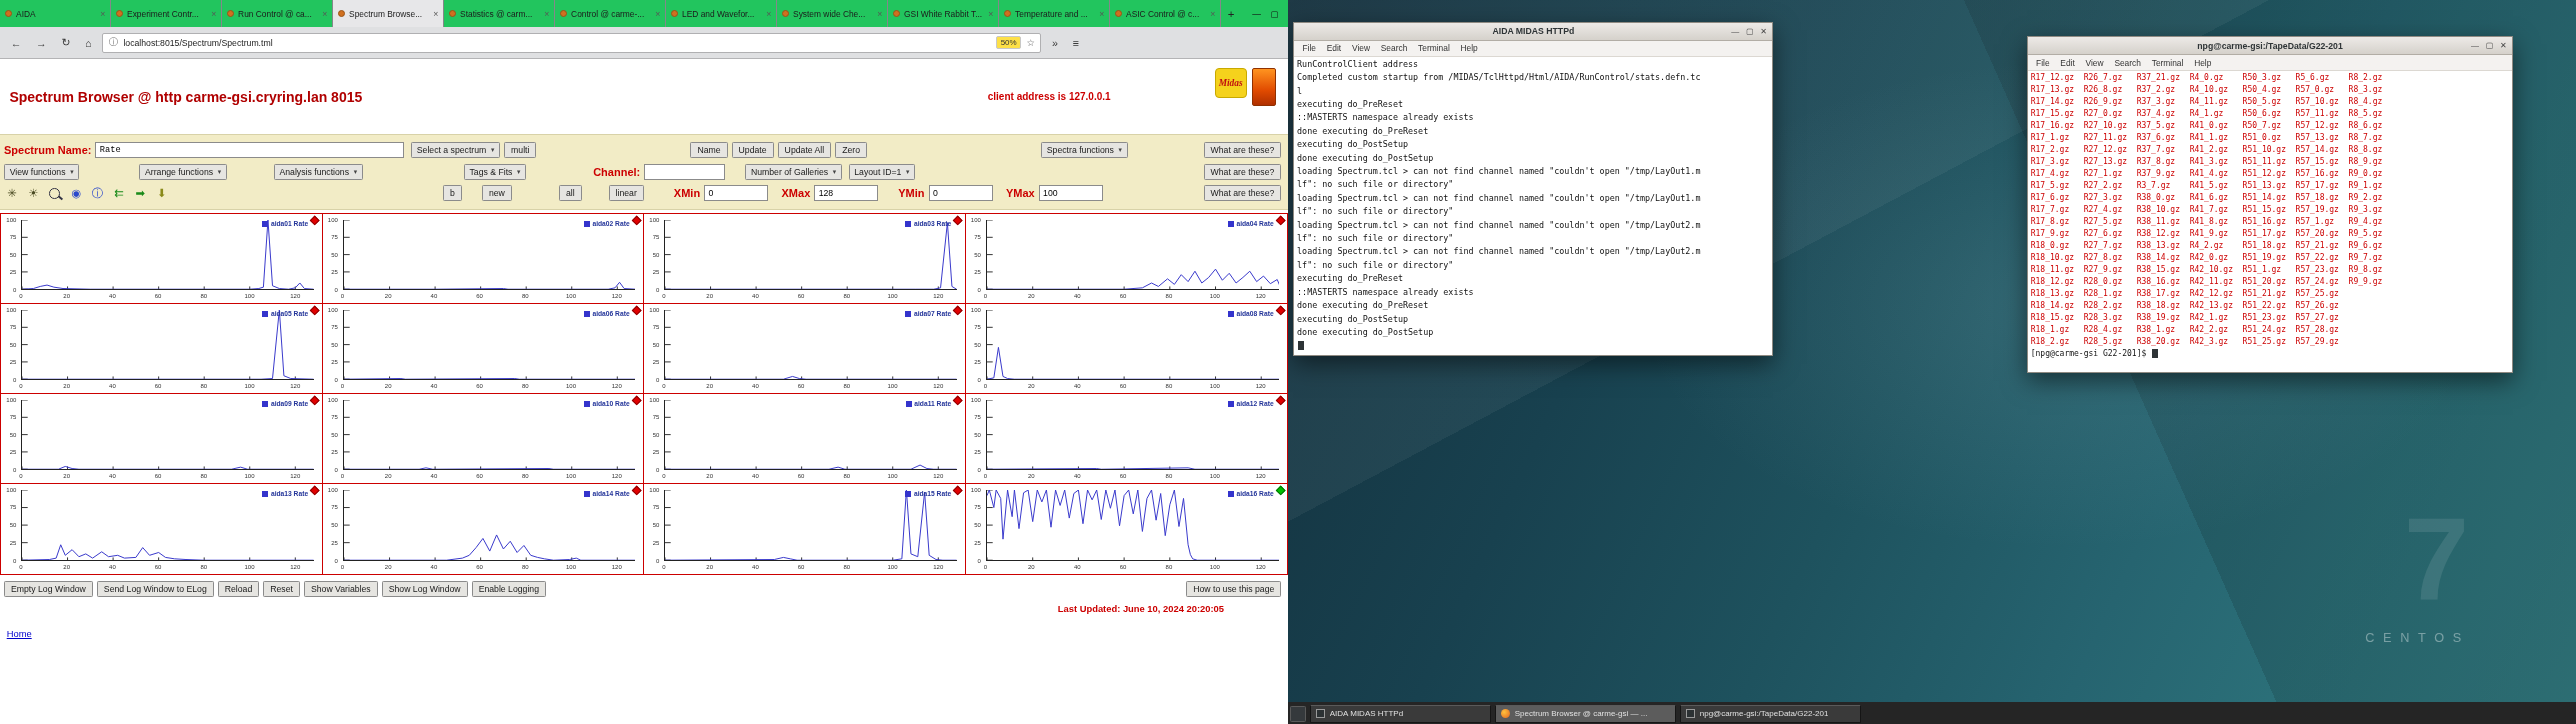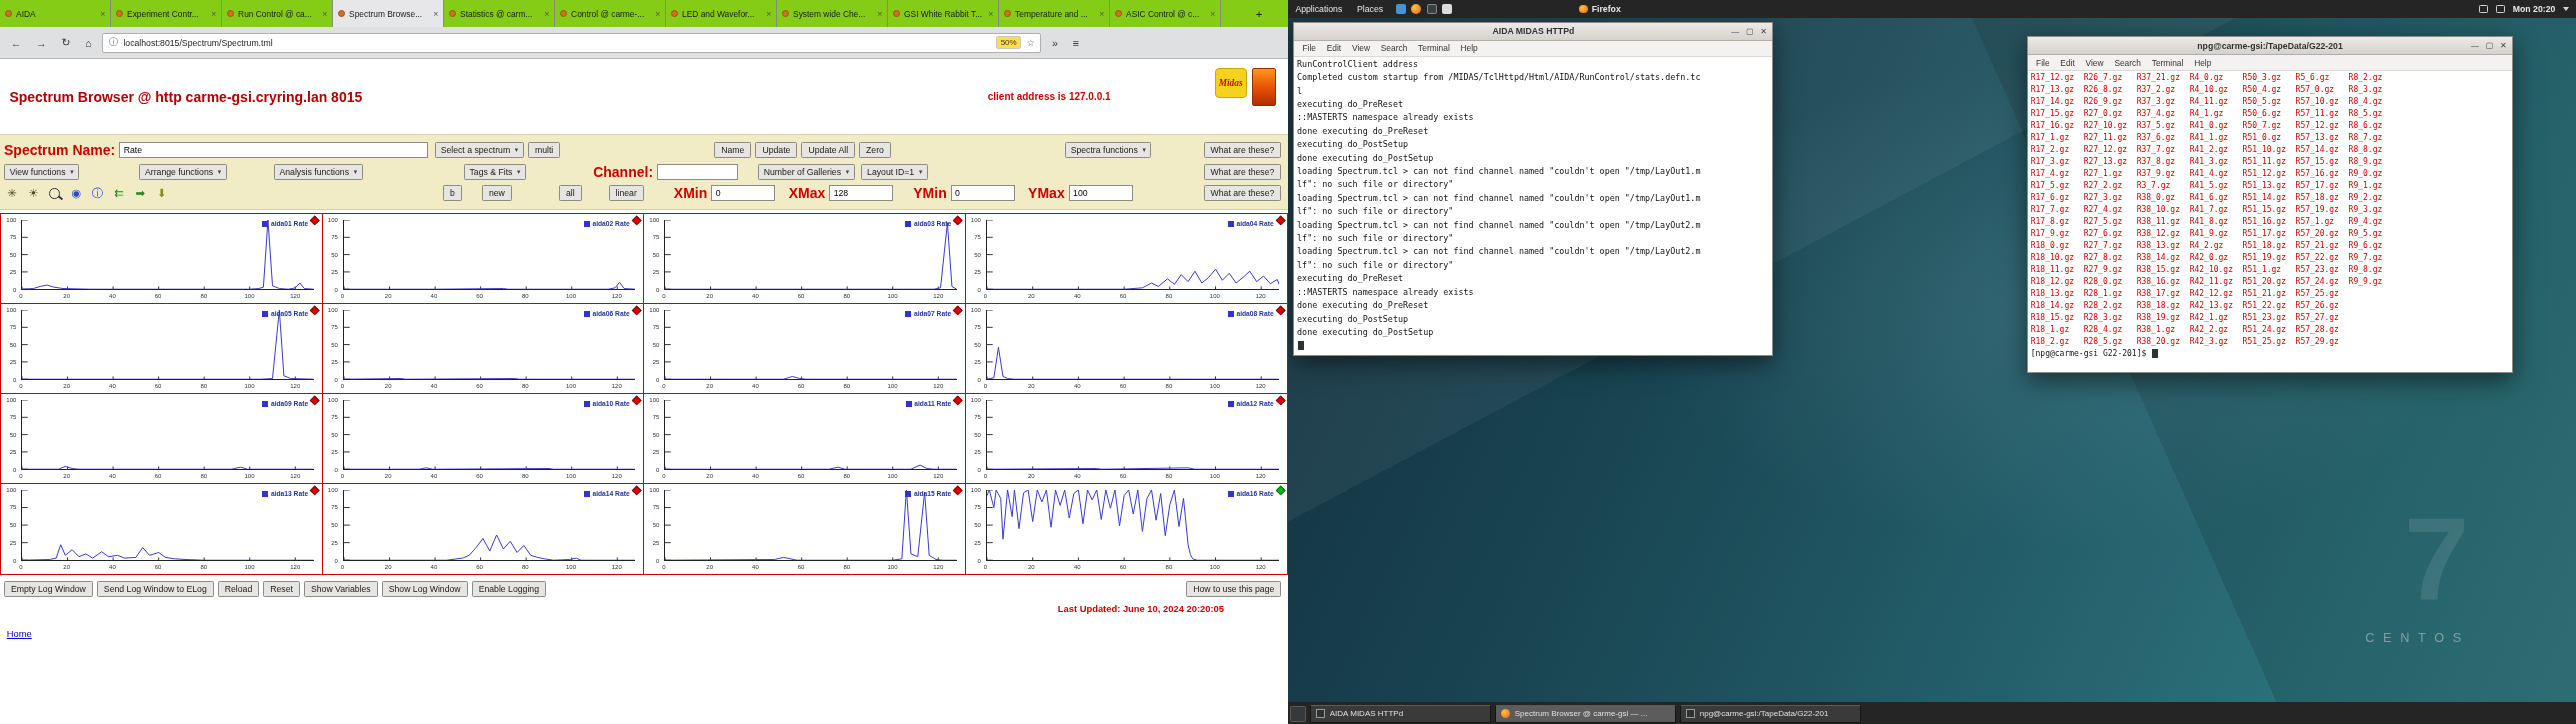--- a/index.html
+++ b/index.html
@@ -3,21 +3,21 @@
 <meta charset="utf-8">
 <style>
   * { margin:0; padding:0; box-sizing:border-box; }
   html,body { width:2576px; height:725px; overflow:hidden; background:#000;
               font-family:"Liberation Sans",sans-serif; }
   .monitor { position:absolute; top:0; height:725px; width:1288px; overflow:hidden; }
   .monitor.left { left:0; background:#fff; }
   .monitor.right { left:1288px; }
 
   
-  .tabbar { height:27px; background:#84cc16; display:flex; align-items:stretch;gap:28px; }
+  .tabbar { height:27px; background:#22c55e; display:flex; align-items:stretch; }
   .tabs { display:flex; flex:0 1 auto; }
   .tab { width:111px; display:flex; align-items:center; gap:4px; padding:0 4.7px;
          border-right:0.7px solid #85878a; font-size:8.4px; color:#1b1b1b; cursor:default;
          overflow:hidden; white-space:nowrap; }
   .tab.active { background:#e7e7e9; }
   .favicon { width:7.4px; height:7.4px; border-radius:50%; background:#d07020; flex:0 0 auto; border:0.7px solid #9a5416;}
   .tlabel { flex:1 1 auto; overflow:hidden; text-overflow:ellipsis; }
   .tclose { color:#555; font-size:8.7px; flex:0 0 auto; }
   .newtab { align-self:center; padding:0 6.7px; font-size:11.4px; color:#222; }
   .winctrls { margin-left:auto; display:flex; align-items:center; gap:9.4px; padding:0 9.4px; font-size:8.7px; color:#111; }
@@ -37,30 +37,30 @@
   .client { color:#cc0000; font-weight:bold; font-size:10px; margin-left:auto; margin-right:168px; }
   .logos { position:absolute; right:12px; top:9.4px; display:flex; gap:5.4px; align-items:flex-start;margin-left:15px; }
   .midas-logo { width:32px; height:29.5px; background:#f5d21c; border:0.7px solid #c8a900; border-radius:4px;
                 display:flex; align-items:center; justify-content:center;
                 color:#c01010; font-family:"Liberation Serif",serif; font-style:italic; font-weight:bold; font-size:9.4px;}
   .npg-logo { width:24px; height:38px; border-radius:2px; background:linear-gradient(180deg,#ff9420,#e04a00 60%,#b03000); border:0.7px solid #903000;}
 
   .controls { background:#f2ecc6; border-top:0.7px solid #d8d2a8; border-bottom:0.7px solid #d8d2a8; padding:2.7px 4px 4px; }
   .crow { display:flex; align-items:center; margin:2.7px 0; min-height:19px; }
   .halfL,.halfR { width:50%; display:flex; align-items:center; justify-content:center; gap:5.4px; }
-  .redlbl { color:#cc0000; font-weight:bold; font-size:14px; white-space:nowrap; }
+  .redlbl { color:#cc0000; font-weight:bold; font-size:11px; white-space:nowrap; }
   .big { font-size:9.4px; }
   .select { display:inline-flex; align-items:center; gap:4.7px; background:#e6e5e1; border:0.7px solid #8b8b8b;
             border-radius:1.3px; padding:2px 4.7px; font-size:8.7px; color:#1a1a1a; white-space:nowrap; }
   .select::after { content:"▾"; font-size:6.7px; color:#444; }
   .btn { display:inline-flex; align-items:center; justify-content:center; background:#e6e5e1; border:0.7px solid #8b8b8b;
          border-radius:1.3px; padding:2px 6px; font-size:8.7px; color:#1a1a1a; white-space:nowrap; }
   .tin { background:#fff; border:0.7px solid #8b8b8b; padding:1.3px 3.4px; font-size:8.7px; height:16px;
          display:inline-flex; align-items:center; }
-  .w460{width:309px;} .w120{width:81px;} .w95{width:64px;}
+  .w460{width:309px;font-family:Liberation Mono, monospace;} .w120{width:81px;} .w95{width:64px;}
   .mlA{margin-left:6.7px;} .mlB{margin-left:4px;}
   .ml230{margin-left:154px;} .ml260{margin-left:174px;}
   .ml90{margin-left:60px;} .ml70{margin-left:47px;} .ml150{margin-left:101px;} .ml100{margin-left:67px;}
   .ml30{margin-left:20px;} .ml20{margin-left:13.4px;} .ml40{margin-left:27px;} .ml45{margin-left:30px;}
   .ml400{margin-left:268px;} .ml270{margin-left:181px;}
   .pushR { margin-left:auto; margin-right:2.7px; }
   .ticon { width:16px; height:16px; margin-right:5.4px; display:inline-flex; align-items:center; justify-content:center;
            font-size:11.4px; }
   .mag { width:10.7px; height:10.7px; border:1.7px solid #334; border-radius:50%; position:relative; margin:0 8px 0 2.7px; }
   .mag::after { content:""; position:absolute; width:5.4px; height:1.7px; background:#334; right:-4.7px; bottom:-1.3px; transform:rotate(40deg); }
@@ -965,40 +965,20 @@
     </div>
   </div>
 </div>
 
 <div class="monitor right">
   <div class="desktop">
     <div class="wm7">7</div>
     <div class="wmcentos">CENTOS</div>
   </div>
 
-  <div class="topbar">
-    <span class="tb-item">Applications</span>
-    <span class="tb-item">Places</span>
-    <span class="launchers">
-      <span class="lic lic-files"></span>
-      <span class="lic lic-ff"></span>
-      <span class="lic lic-term"></span>
-      <span class="lic lic-edit"></span>
-    </span>
-    <span class="appname">
-      <span class="ffdot"></span>
-      <span>Firefox</span>
-    </span>
-    <span class="tray">
-      <span class="tricon"></span>
-      <span class="tricon"></span>
-      <span class="clock">Mon 20:20</span>
-      <span class="tcaret"></span>
-    </span>
-  </div>
 
   <div class="term" id="term1">
     <div class="ttitle">
       <span>AIDA MIDAS HTTPd</span>
       <span class="wctrl">
         <span>—</span>
         <span>▢</span>
         <span>✕</span>
       </span>
     </div>

